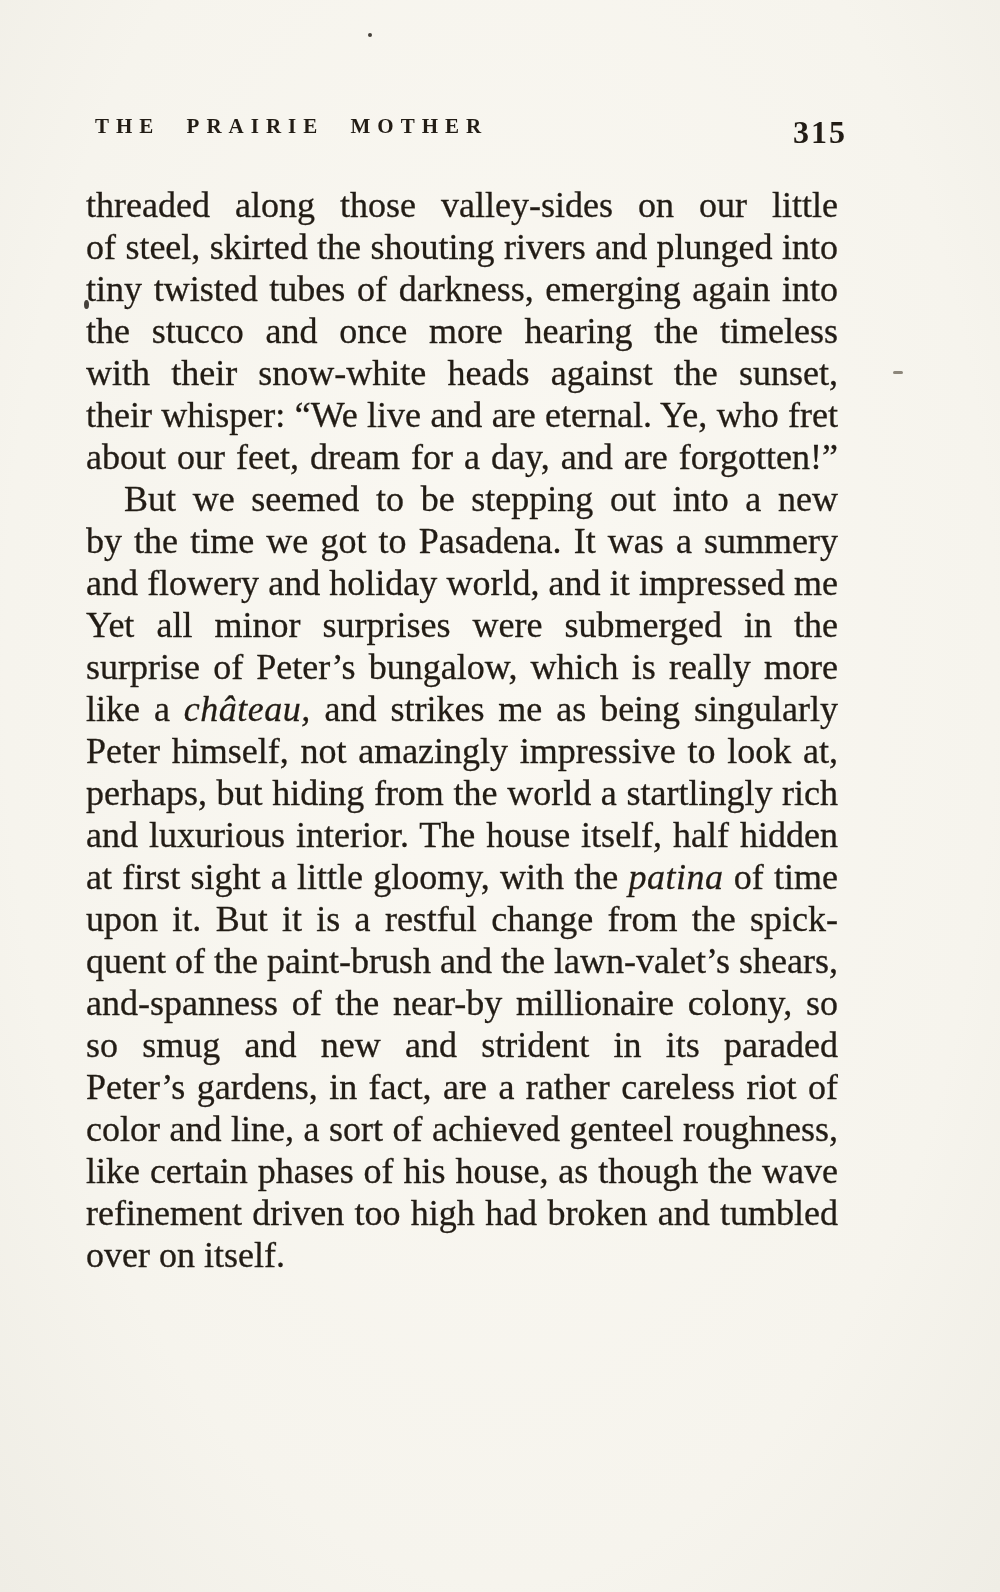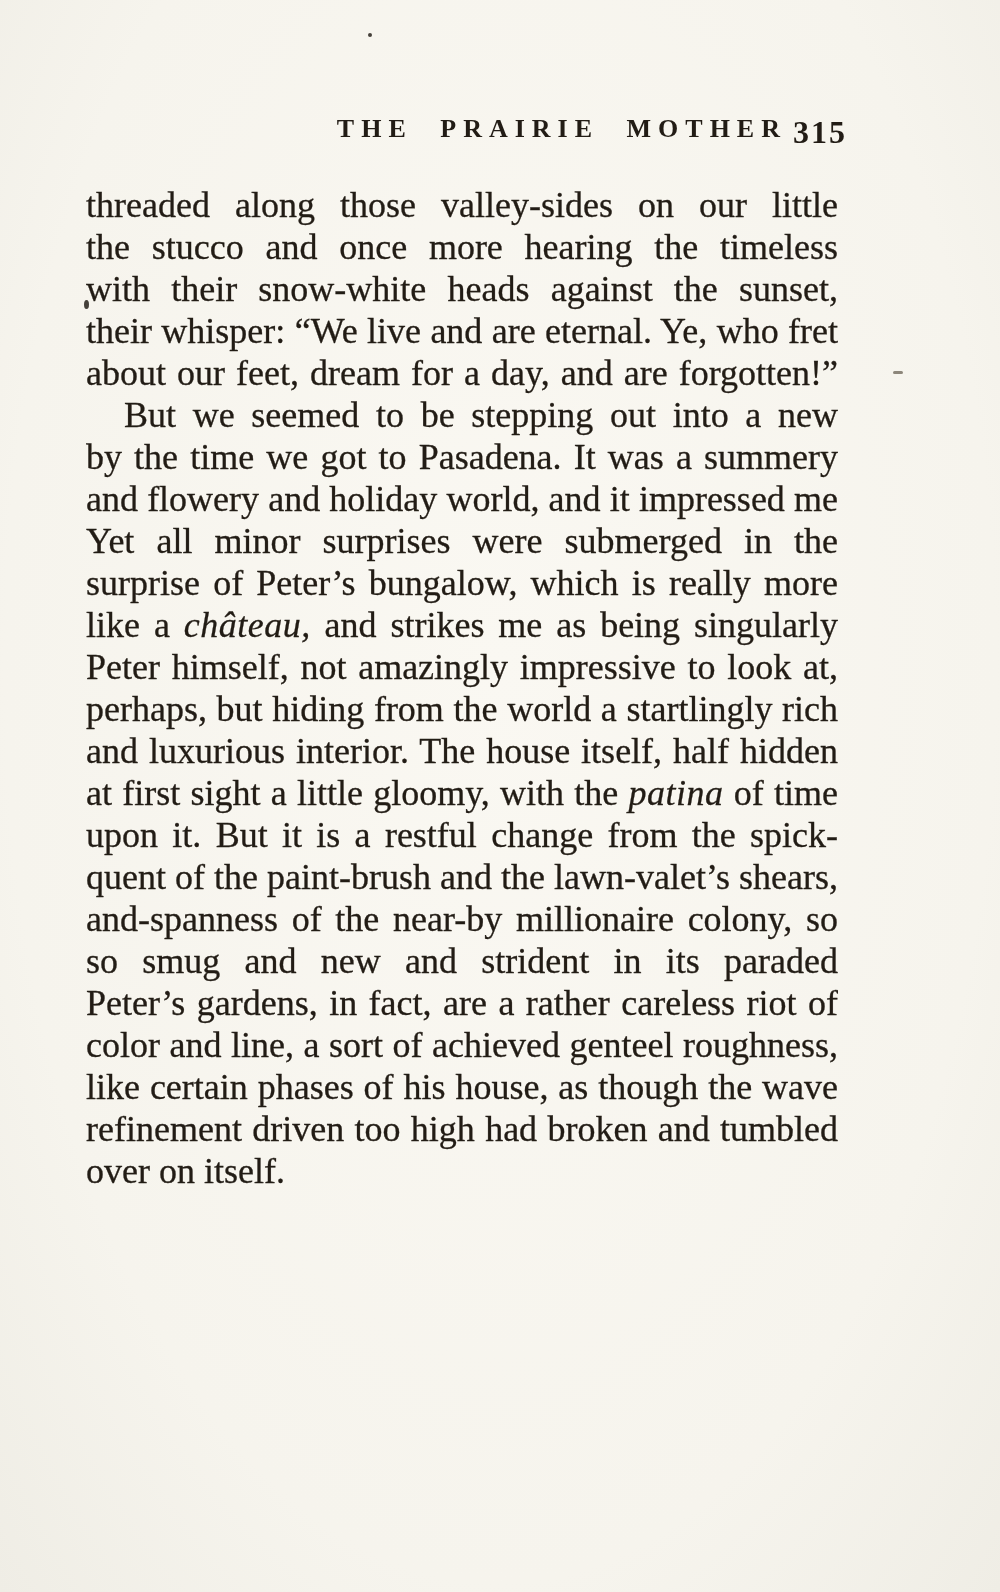--- a/index.html
+++ b/index.html
@@ -21,22 +21,22 @@
     position: absolute;
     left: 95px;
     top: 114px;
     width: 752px;
     height: 38px;
   }
   .header-title {
     position: absolute;
     left: 0;
     right: 60px;
-    text-align: right;
-    font-size: 26px;
+    text-align: left;
+    font-size: 21px;
     font-weight: 700;
     letter-spacing: 7px;
     word-spacing: 14px;
     white-space: nowrap;
   }
   .page-number {
     position: absolute;
     right: 0;
     top: 0;
     font-size: 32px;
@@ -88,20 +88,22 @@
   <div class="artifact" style="left:84px; top:300px; width:5px; height:9px;"></div>
   <div class="artifact dash" style="left:893px; top:371px; width:10px; height:3px;"></div>
 
   <div class="header">
     <div class="header-title">THE PRAIRIE MOTHER</div>
     <div class="page-number">315</div>
   </div>
 
   <div class="body-text">
       <div class="line"><span>threaded along those valley-sides on our little ribbons</span></div>
+      <div class="line"><span>of steel, skirted the shouting rivers and plunged into</span></div>
+      <div class="line"><span>tiny twisted tubes of darkness, emerging again into</span></div>
       <div class="line"><span>the stucco and once more hearing the timeless giants,</span></div>
       <div class="line"><span>with their snow-white heads against the sunset, repeat</span></div>
       <div class="line"><span>their whisper: “We live and are eternal.  Ye, who fret</span></div>
       <div class="line"><span>about our feet, dream for a day, and are forgotten!”</span></div>
       <div class="line indent"><span>But we seemed to be stepping out into a new world,</span></div>
       <div class="line"><span>by the time we got to Pasadena.  It was a summery</span></div>
       <div class="line"><span>and flowery and holiday world, and it impressed me as</span></div>
       <div class="line"><span>Yet all minor surprises were submerged in the biggest</span></div>
       <div class="line"><span>surprise of Peter’s bungalow, which is really more</span></div>
       <div class="line"><span>like a </span><i>château,</i><span> and strikes me as being singularly like</span></div>

